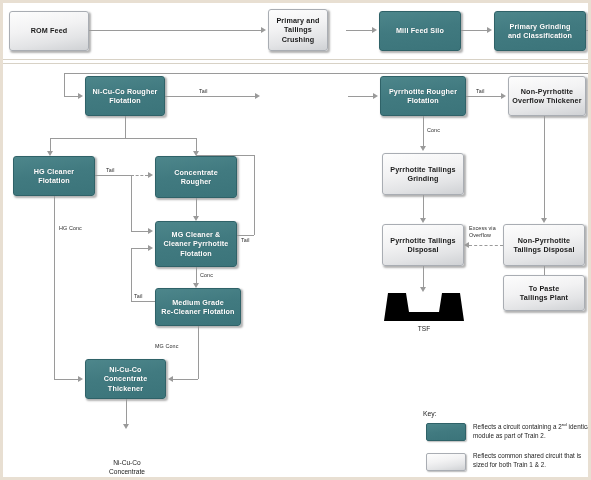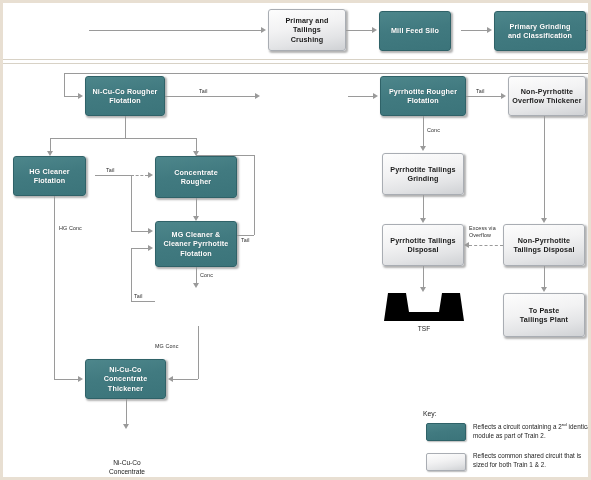--- a/index.html
+++ b/index.html
@@ -146,36 +146,39 @@
   .legend-text sup { font-size: 4.4px; }
 </style>
 </head>
 <body>
 
 <div id="canvas">
 
   <div class="divider" style="top:56px;"></div>
   <div class="divider" style="top:60px;"></div>
 
+  <div class="box shared" style="left:6px; top:8px; width:80px; height:40px;">
+    <span>ROM Feed</span>
+  </div>
 
   <div class="line-h" style="left:86px; top:27px; width:172px;"></div>
   <div class="arrow right" style="left:258px; top:24px;"></div>
 
-  <div class="box shared" style="left:265px; top:6px; width:78px; height:42px;">
+  <div class="box shared" style="left:265px; top:6px; width:60px; height:42px;">
     <span>
         <div>Primary and</div>
         <div>Tailings</div>
         <div>Crushing</div>
       </span>
   </div>
 
   <div class="line-h" style="left:343px; top:27px; width:26px;"></div>
   <div class="arrow right" style="left:369px; top:24px;"></div>
 
-  <div class="box train2" style="left:376px; top:8px; width:72px; height:40px;">
+  <div class="box train2" style="left:376px; top:8px; width:82px; height:40px;">
     <span>Mill Feed Silo</span>
   </div>
 
   <div class="line-h" style="left:458px; top:27px; width:26px;"></div>
   <div class="arrow right" style="left:484px; top:24px;"></div>
 
   <div class="box train2" style="left:491px; top:8px; width:92px; height:40px;">
     <span>
         <div>Primary Grinding</div>
         <div>and Classification</div>
@@ -222,21 +225,21 @@
       </span>
   </div>
 
   <div class="line-v" style="left:122px; top:113px; height:22px;"></div>
   <div class="line-h" style="left:47px; top:135px; width:146px;"></div>
   <div class="line-v" style="left:47px; top:135px; height:13px;"></div>
   <div class="arrow down" style="left:44px; top:148px;"></div>
   <div class="line-v" style="left:193px; top:135px; height:13px;"></div>
   <div class="arrow down" style="left:190px; top:148px;"></div>
 
-  <div class="box train2" style="left:10px; top:153px; width:73px; height:40px;">
+  <div class="box train2" style="left:10px; top:153px; width:82px; height:40px;">
     <span>
         <div>HG Cleaner</div>
         <div>Flotation</div>
       </span>
   </div>
 
   <div class="box train2" style="left:152px; top:153px; width:82px; height:42px;">
     <span>
         <div>Concentrate</div>
         <div>Rougher</div>
@@ -276,20 +279,26 @@
   <div class="line-v" style="left:193px; top:264px; height:16px;"></div>
   <div class="arrow down" style="left:190px; top:280px;"></div>
   <div class="stream-label" style="left:197px; top:269px;">Conc</div>
 
   <div class="line-h" style="left:128px; top:245px; width:17px;"></div>
   <div class="arrow right" style="left:145px; top:242px;"></div>
   <div class="line-v" style="left:128px; top:245px; height:53px;"></div>
   <div class="line-h" style="left:128px; top:298px; width:24px;"></div>
   <div class="stream-label" style="left:131px; top:290px;">Tail</div>
 
+  <div class="box train2" style="left:152px; top:285px; width:86px; height:38px;">
+    <span>
+        <div>Medium Grade</div>
+        <div>Re-Cleaner Flotation</div>
+      </span>
+  </div>
 
   <div class="line-v" style="left:195px; top:323px; height:53px;"></div>
   <div class="line-h" style="left:170px; top:376px; width:25px;"></div>
   <div class="arrow left" style="left:165px; top:373px;"></div>
   <div class="stream-label" style="left:152px; top:340px;">MG Conc</div>
 
   <div class="box train2" style="left:82px; top:356px; width:81px; height:40px;">
     <span>
         <div>Ni-Cu-Co</div>
         <div>Concentrate</div>
@@ -357,21 +366,21 @@
   <div class="line-h dashed" style="left:466px; top:242px; width:34px;"></div>
   <div class="arrow left" style="left:461px; top:239px;"></div>
   <div class="stream-label two-line" style="left:466px; top:222px;">
     <div>Excess via</div>
     <div>Overflow</div>
   </div>
 
   <div class="line-v" style="left:541px; top:263px; height:21px;"></div>
   <div class="arrow down" style="left:538px; top:284px;"></div>
 
-  <div class="box shared" style="left:500px; top:290px; width:82px; height:44px;">
+  <div class="box shared" style="left:500px; top:272px; width:82px; height:36px;">
     <span>
         <div>To Paste</div>
         <div>Tailings Plant</div>
       </span>
   </div>
 
   <div id="legend">
     <div class="legend-title" style="left:420px; top:407px;">Key:</div>
 
     <div class="legend-swatch train2" style="left:423px; top:420px;"></div>

